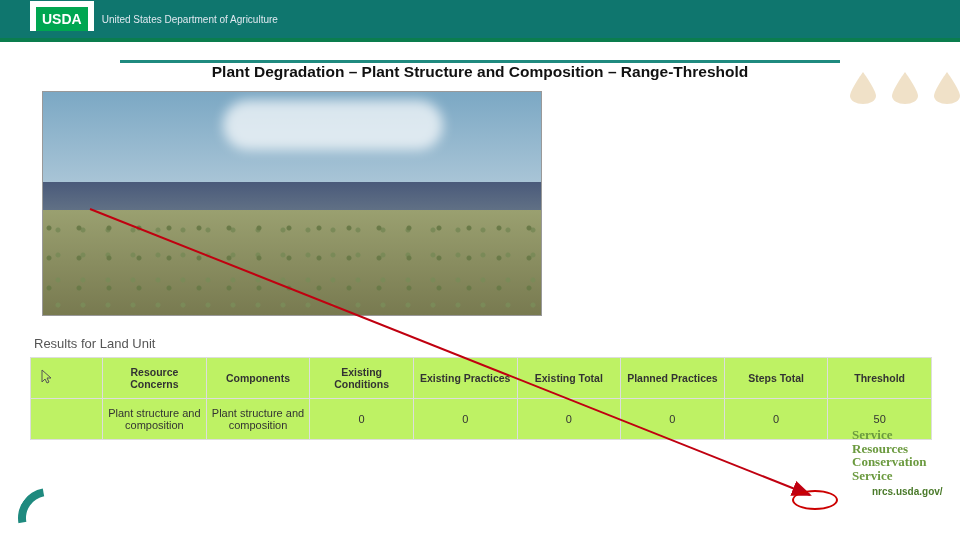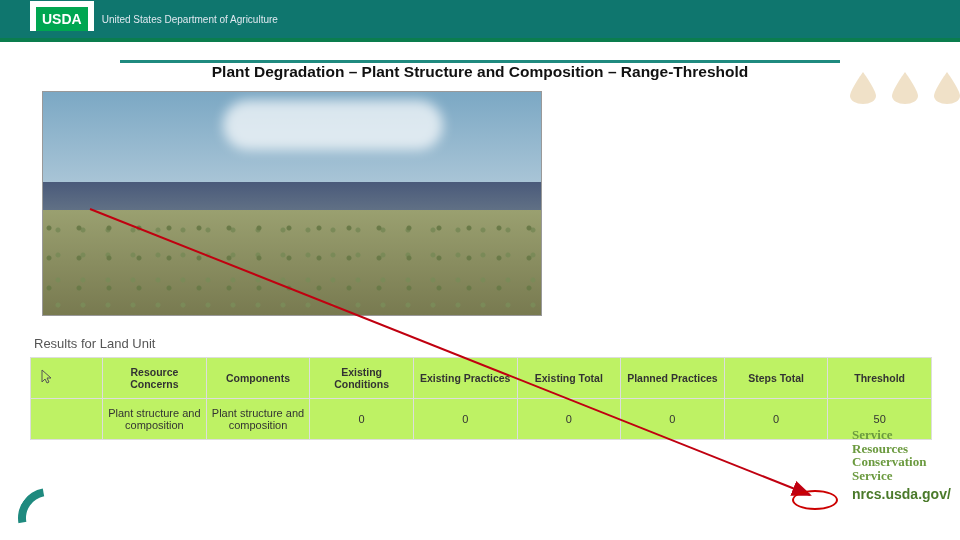--- a/index.html
+++ b/index.html
@@ -28,21 +28,21 @@
   table { border-collapse: collapse; width: 100%; font-size: 11px; table-layout: fixed; }
   th, td { border: 1px solid #ddd; padding: 8px 4px; text-align: center; vertical-align: middle; background: #bef264; }
   th { font-weight: 700; color: #333; font-size: 10.5px; }
   .thin-col { width: 8%; }
   .cursor-cell { text-align: left; padding-left: 10px; }
   td.data { color: #333; }
   td.threshold-val { font-weight: 400; }
   .ell-threshold { width: 46px; height: 20px; left: 792px; top: 490px; position: absolute; border: 2px solid #c00; border-radius: 50%; }
   .arrow-svg { position: absolute; left: 60px; top: 195px; pointer-events: none; }
   .nrcs-block { position: absolute; right: 4px; top: 428px; width: 104px; font-size: 13px; color: #6b9a3f; font-weight: 600; line-height: 1.05; font-family: Georgia, serif; }
-  .nrcs-url { font-size: 14px; color: #4a7a2a; margin-top: 4px; font-family: Arial, sans-serif; }
+  .nrcs-url { font-size: 10px; color: #4a7a2a; margin-top: 4px; font-family: Arial, sans-serif; margin-left: 20px; }
   .drops { position: absolute; right: 0; top: 72px; display: flex; gap: 16px; }
   .drop { width: 26px; height: 32px; background: #f0e1c8; clip-path: path('M13 0 C13 0 26 18 26 24 A13 8 0 1 1 0 24 C0 18 13 0 13 0 Z'); transform: rotate(0deg); }
   .bottom-curve { position:absolute; left:18px; bottom:-8px; width:60px; height:60px; border:8px solid #1f8a7f; border-radius:50%; border-right-color:transparent; border-bottom-color:transparent; border-top-color:transparent; transform:rotate(35deg);}
 </style>
 </head>
 <body>
 
 <div class="header-bar">
   <div class="usda-logo">USDA</div>
   <div class="org-name">United States Department of Agriculture</div>

